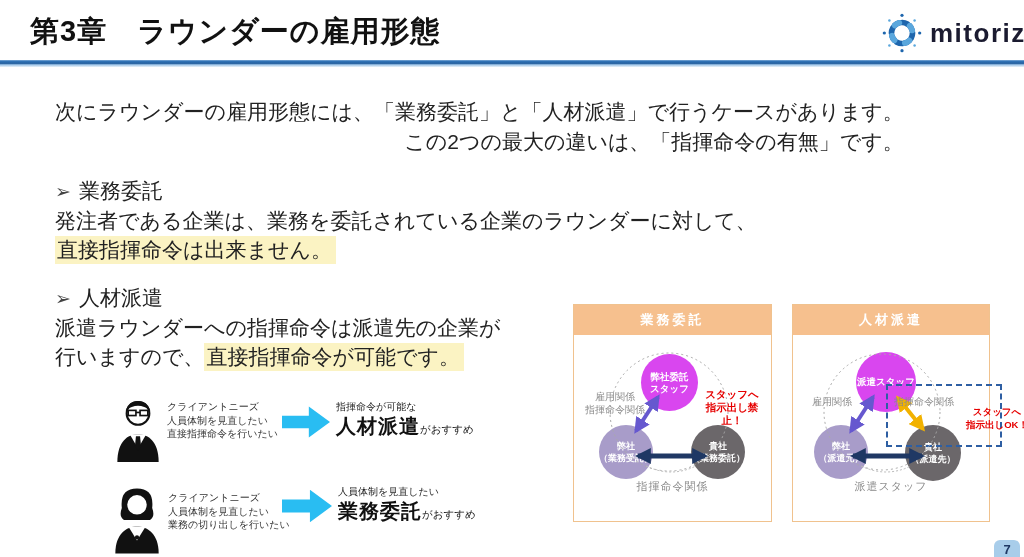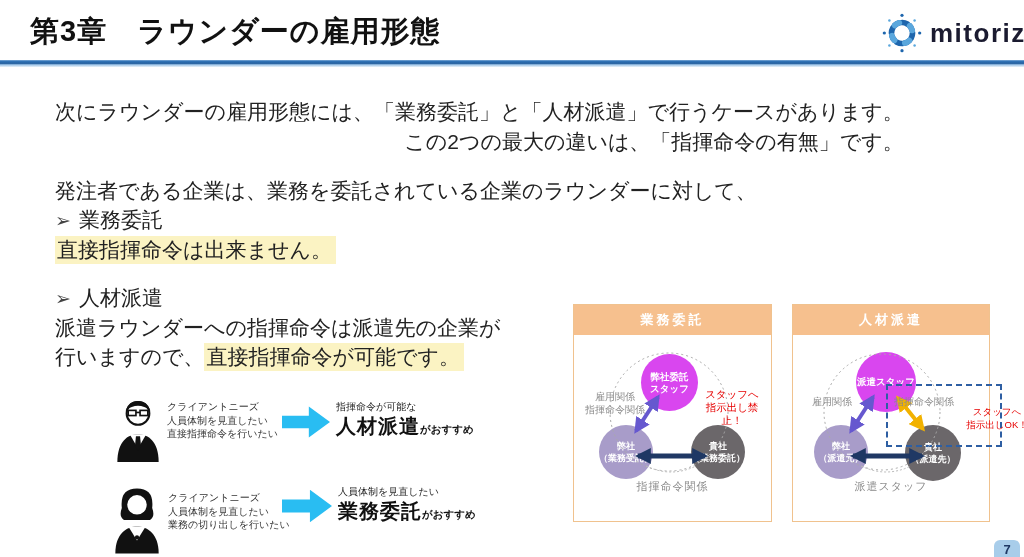--- a/index.html
+++ b/index.html
@@ -20,36 +20,36 @@
   .sec2{top:283px;}
   .bullet{font-size:19px;color:#444;margin-right:8px;}
   .hl{background:#fbf3c3;padding:2px 4px 3px 2px;}
   
   .rec-icon{position:absolute;}
   .needs{position:absolute;font-size:10px;line-height:13.5px;color:#333;}
   .cyan-arrow{position:absolute;}
   .result{position:absolute;}
   .result-small{font-size:10px;color:#222;line-height:12px;}
   .result-big{font-size:20px;font-weight:bold;color:#111;letter-spacing:1px;}
-  .result-suffix{font-size:10.5px;font-weight:bold;color:#111;margin-top:17px;}
+  .result-suffix{font-size:10.5px;font-weight:normal;color:#111;margin-top:17px;}
   
   .card{position:absolute;top:304px;width:197px;height:216px;border:1px solid #f0c28e;background:#fff;}
   .card1{left:573px;}
   .card2{left:792px;width:196px;}
   .card-header{height:30px;background:#f6c08e;color:#fff;font-weight:bold;font-size:13px;
     display:flex;align-items:center;justify-content:center;letter-spacing:3px;}
   .card-body{position:relative;height:185px;overflow:visible;}
   .circ{position:absolute;border-radius:50%;color:#fff;display:flex;align-items:center;justify-content:center;
     text-align:center;white-space:pre-line;font-weight:bold;font-size:9.5px;line-height:12px;}
   .pink{background:#d946ef;}
   .purple{background:#a89cc9;}
   .grayc{background:#6b676a;}
   .overlay{position:absolute;left:0;top:0;pointer-events:none;overflow:visible;}
   .lbl{position:absolute;color:#8a8a8a;font-size:10px;line-height:13px;text-align:center;white-space:pre-line;}
-  .note{position:absolute;color:#e60000;font-weight:normal;font-size:10.5px;line-height:13px;text-align:center;white-space:pre-line;}
+  .note{position:absolute;color:#e60000;font-weight:bold;font-size:10.5px;line-height:13px;text-align:center;white-space:pre-line;}
   .note-sm{font-size:9.5px;}
   .contract{position:absolute;left:0;right:0;top:144px;text-align:center;color:#8a8a8a;font-size:11px;letter-spacing:1px;}
   .dashbox{position:absolute;left:93px;top:49px;width:112px;height:59px;border:2px dashed #2e5fa3;}
   
   .pagenum{position:absolute;left:994px;top:540px;width:26px;height:30px;background:#a8cdea;border-radius:6px;
     color:#1f3864;font-size:13px;font-weight:bold;display:flex;justify-content:center;align-items:flex-start;padding-top:2px;box-sizing:border-box;}
 </style>
 </head>
 <body>
 
@@ -72,24 +72,24 @@
     <span class="logo-text">mitoriz</span>
   </div>
   <div class="rule"></div>
 
   <div class="intro">
     <div>次にラウンダーの雇用形態には、「業務委託」と「人材派遣」で行うケースがあります。</div>
     <div>この2つの最大の違いは、「指揮命令の有無」です。</div>
   </div>
 
   <div class="section sec1">
+    <div>
+      <span class="bullet">➢</span><span>業務委託</span>
+    </div>
     <div>発注者である企業は、業務を委託されている企業のラウンダーに対して、</div>
-    <div>
-      <span class="bullet">➢</span><span>業務委託</span>
-    </div>
     <div>
       <span class="hl">直接指揮命令は出来ません。</span>
     </div>
   </div>
 
   <div class="section sec2">
     <div>
       <span class="bullet">➢</span><span>人材派遣</span>
     </div>
     <div>派遣ラウンダーへの指揮命令は派遣先の企業が</div>

